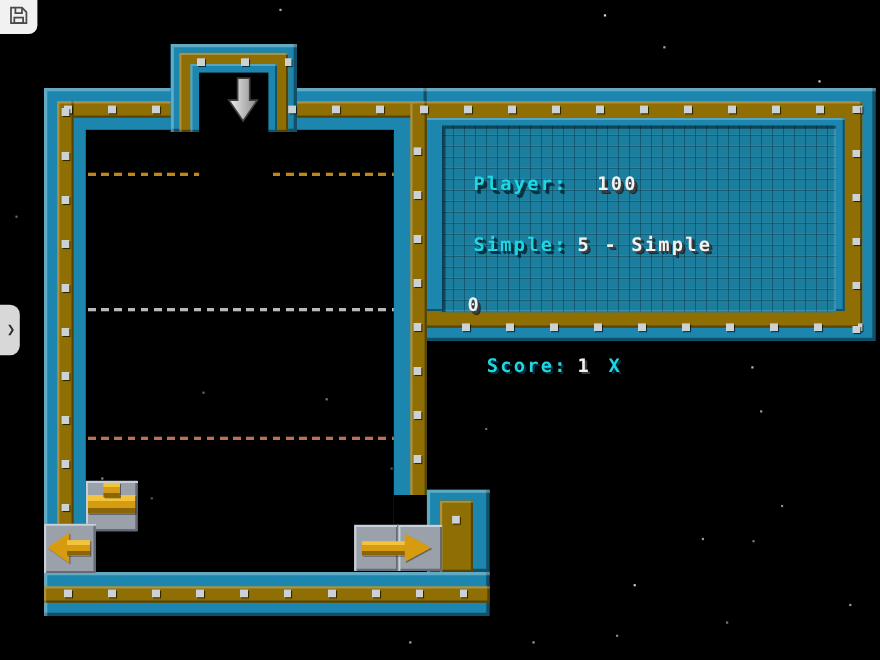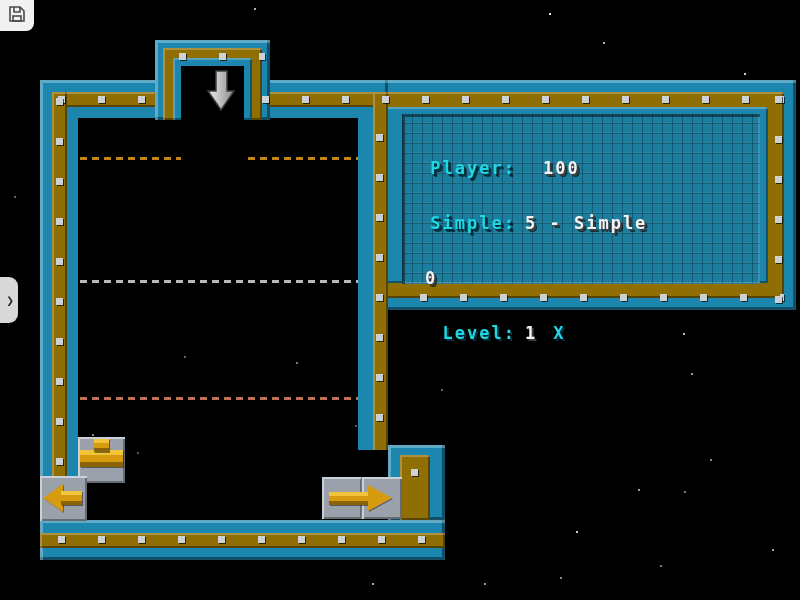--- a/index.html
+++ b/index.html
@@ -186,21 +186,21 @@
       <span class="hud-val indent">100</span>
     </div>
     <div class="hud-row">
       <span class="hud-label">Simple:</span>
       <span class="hud-val">5 - Simple</span>
     </div>
     <div class="hud-row">
       <span class="hud-val">0</span>
     </div>
     <div class="hud-row">
-      <span class="hud-label">Level:</span>
+      <span class="hud-label">Score:</span>
       <span class="hud-val">1</span>
       <span class="hud-suffix">X</span>
     </div>
   </div>
 
   <div class="abs" id="save-button">
     <span>
       <svg width="18" height="18" viewBox="0 0 18 18" fill="none" stroke="#4a4a4a" stroke-width="1.6">
         <path d="M2,2 h10 l4,4 v10 h-14 z"></path>
         <path d="M6,2 v5 h6 v-5"></path>

